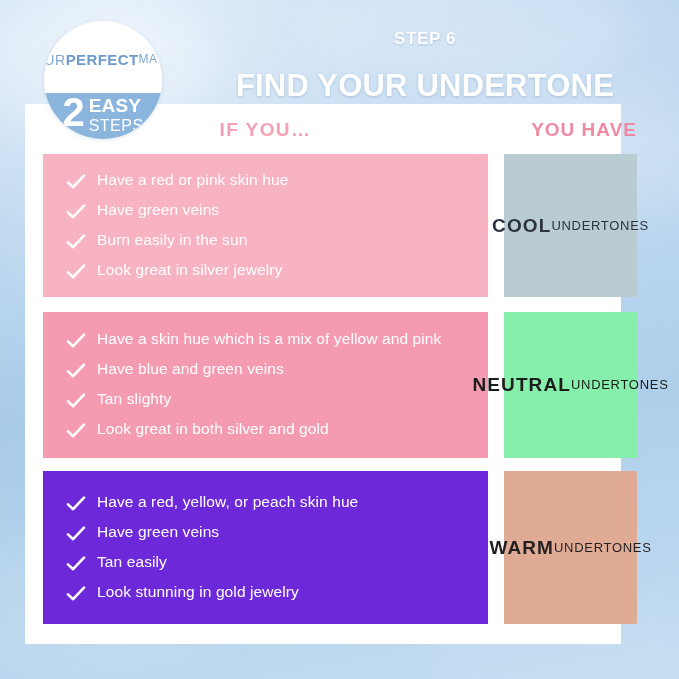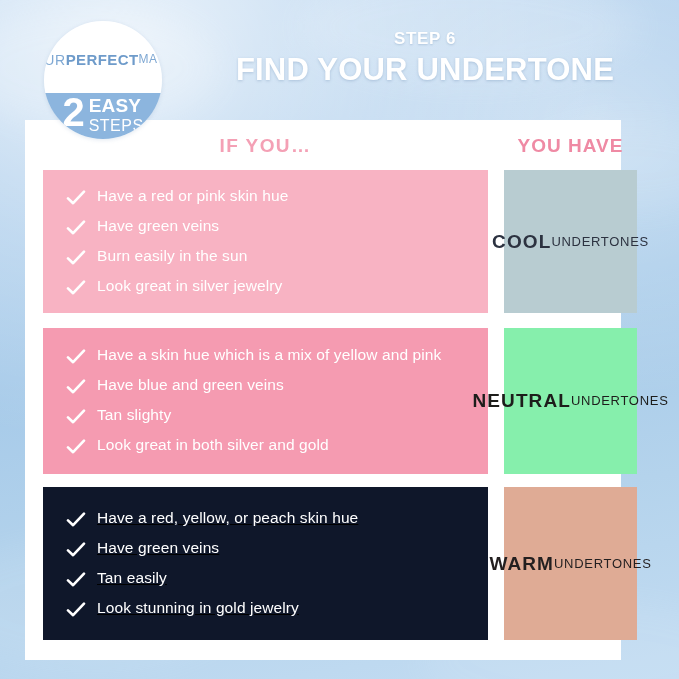--- a/index.html
+++ b/index.html
@@ -51,21 +51,21 @@
     font-weight: bold;
     letter-spacing: 0.6px;
     text-shadow: 0 1px 2px rgba(90,125,165,0.30);
     line-height: 1.1;
   }
   .main-title {
     color: #ffffff;
     font-size: 31px;
     font-weight: bold;
     letter-spacing: 0.2px;
-    margin-top: 4px;
+    margin-top: 20px;
     text-shadow: 0 1px 3px rgba(90,125,165,0.32);
     line-height: 1.1;
     white-space: nowrap;
   }
 
   
   .badge {
     position: absolute;
     left: 44px;
     top: 21px;
@@ -143,21 +143,21 @@
     font-size: 16px;
     line-height: 1.0;
     letter-spacing: 0.5px;
     margin-top: 2px;
   }
 
   
   .card {
     position: absolute;
     left: 25px;
-    top: 120px;
+    top: 104px;
     width: 596px;
     height: 540px;
     background: #ffffff;
     z-index: 3;
   }
 
   .col-headers {
     position: absolute;
     left: 0;
     top: 10px;
@@ -284,21 +284,21 @@
         <div class="badge-easy">EASY</div>
         <div class="badge-steps">STEPS</div>
       </div>
     </div>
   </div>
 
   <div class="card" style="background: rgb(255, 255, 255);">
 
     <div class="col-headers">
       <div class="col-head-left" style="color: rgb(244, 160, 181);">IF YOU…</div>
-      <div class="col-head-right" style="color: rgb(239, 138, 164);">YOU HAVE</div>
+      <div class="col-head-right" style="color: rgb(239, 138, 164); text-align: right;">YOU HAVE</div>
     </div>
 
     <div class="rows">
 
       <div class="row row-1">
         <div class="traits" style="background: rgb(248, 179, 195);">
           <div class="trait">
             <span class="check">
               <svg width="20" height="16" viewBox="0 0 20 16">
                   <path d="M2 8.4 L7.1 13.2 L18 1.6" fill="none" stroke="#ffffff" stroke-width="2.6" stroke-linecap="round" stroke-linejoin="round"></path>
@@ -372,21 +372,21 @@
             <span class="trait-text">Look great in both silver and gold</span>
           </div>
         </div>
         <div class="swatch" style="background: #86efac; color: rgb(29, 29, 27);">
           <div class="swatch-title">NEUTRAL</div>
           <div class="swatch-sub">UNDERTONES</div>
         </div>
       </div>
 
       <div class="row row-3">
-        <div class="traits" style="background: #0f172a; text-decoration: underline;">
+        <div class="traits" style="background: #6d28d9;">
           <div class="trait">
             <span class="check">
               <svg width="20" height="16" viewBox="0 0 20 16">
                   <path d="M2 8.4 L7.1 13.2 L18 1.6" fill="none" stroke="#ffffff" stroke-width="2.6" stroke-linecap="round" stroke-linejoin="round"></path>
                 </svg>
             </span>
             <span class="trait-text">Have a red, yellow, or peach skin hue</span>
           </div>
           <div class="trait">
             <span class="check">

